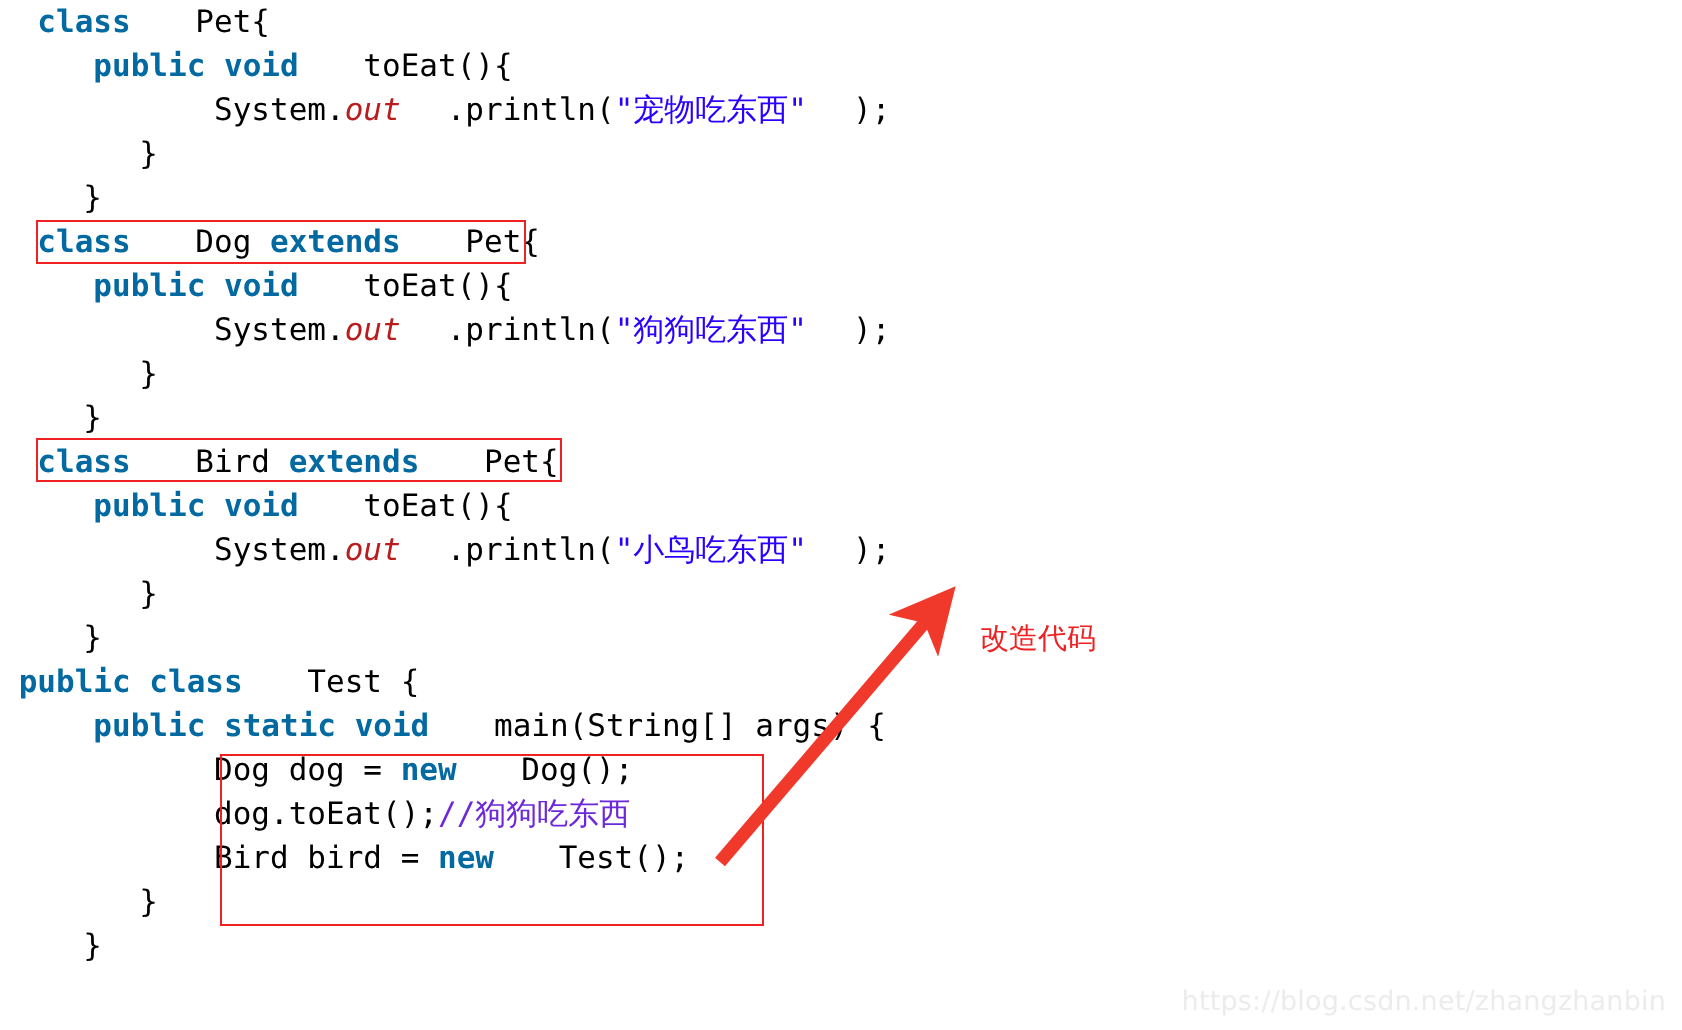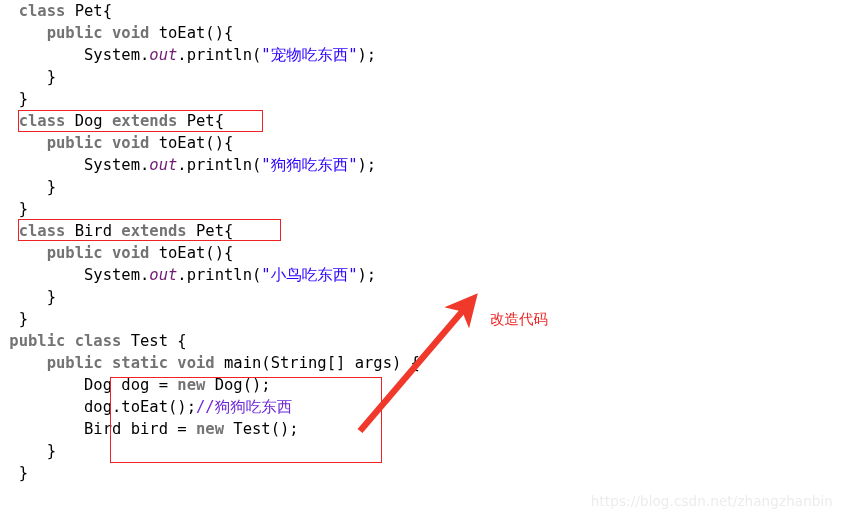--- a/index.html
+++ b/index.html
@@ -26,35 +26,36 @@
   .line {
     position: relative;
     height: 22px;
     line-height: 22px;
     font-size: 15.5px;
     white-space: pre;
     color: #000000;
     letter-spacing: 0px;
   }
   .kw {
-    color: #737373;
+    color: #0369a1;
     font-weight: bold;
   }
   .str {
     color: #2a00ff;
   }
   .fld {
-    color: #701a75;
+    color: #b91c1c;
     font-style: italic;
   }
   .cmt {
     color: #6d28d9;
   }
   .plain {
     color: #000000;
+    padding-left: 23px;
   }
 
   
   .redbox {
     position: absolute;
     border: 1.4px solid #ee2222;
     box-sizing: border-box;
     pointer-events: none;
   }
   #box-dog   { left: 18px;  top: 110px; width: 245px; height: 22px; }

